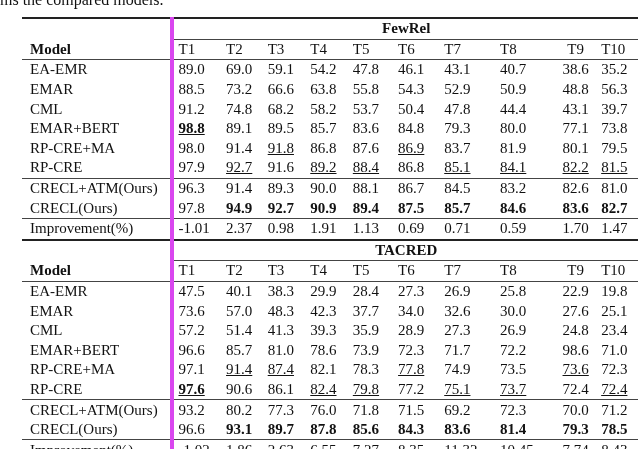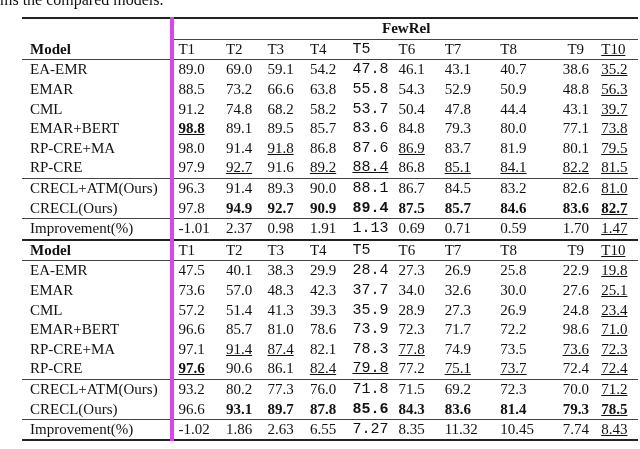--- a/index.html
+++ b/index.html
@@ -5,22 +5,22 @@
   html, body { margin: 0; padding: 0; background: #ffffff; }
   body { width: 640px; height: 449px; overflow: hidden; position: relative;
          font-family: "Liberation Serif", serif; color: #111; }
   .caption { position: absolute; left: 0; top: -9px; font-size: 16px; white-space: nowrap; }
   table.res { position: absolute; left: 22px; top: 17px; width: 616px;
               border-collapse: collapse; font-size: 15px; }
   table.res td { padding: 0; height: 19.6px; line-height: 19px; white-space: nowrap; }
   td.model { padding-left: 8px !important; width: 142px; border-right: 4px solid #d946ef; }
   td.num { padding-left: 4px !important; }
   td.c1 { width: 45px; } td.c2 { width: 39px; } td.c3 { width: 40px; font-family: Liberation Serif, serif; } td.c4 { width: 40px; }
-  td.c5 { width: 43px; font-family: Liberation Mono, monospace; } td.c6 { width: 44px; } td.c7 { width: 54px; } td.c8 { width: 52px; margin-left: 9px; }
-  td.c9 { width: 45px; text-align: center; } td.c10 { width: 38px; text-decoration: underline; }
+  td.c5 { width: 43px; } td.c6 { width: 44px; } td.c7 { width: 54px; } td.c8 { width: 52px; margin-left: 9px; }
+  td.c9 { width: 45px; text-align: center; } td.c10 { width: 38px; }
   tr.top-rule td { border-top: 2px solid #222; }
   tr.ds-row td.ds { text-align: center; font-weight: bold; border-bottom: 1px solid #444; }
   tr.hdr td.model { font-weight: bold; }
   tr.hdr td { border-bottom: 1px solid #444; }
   tr.grp-start td { border-top: 1px solid #444; }
   tr.sec-end td { border-bottom: 2px solid #222; }
   .b { font-weight: bold; }
   .u { text-decoration: underline; }
 </style>
 </head>
@@ -157,20 +157,24 @@
         <td class="num c2">2.37</td>
         <td class="num c3">0.98</td>
         <td class="num c4">1.91</td>
         <td class="num c5">1.13</td>
         <td class="num c6">0.69</td>
         <td class="num c7">0.71</td>
         <td class="num c8">0.59</td>
         <td class="num c9">1.70</td>
         <td class="num c10">1.47</td>
       </tr>
+      <tr class="ds-row">
+        <td class="model"></td>
+        <td class="ds" colspan="10">TACRED</td>
+      </tr>
       <tr class="hdr">
         <td class="model">Model</td>
         <td class="num c1">T1</td>
         <td class="num c2">T2</td>
         <td class="num c3">T3</td>
         <td class="num c4">T4</td>
         <td class="num c5">T5</td>
         <td class="num c6">T6</td>
         <td class="num c7">T7</td>
         <td class="num c8">T8</td>

